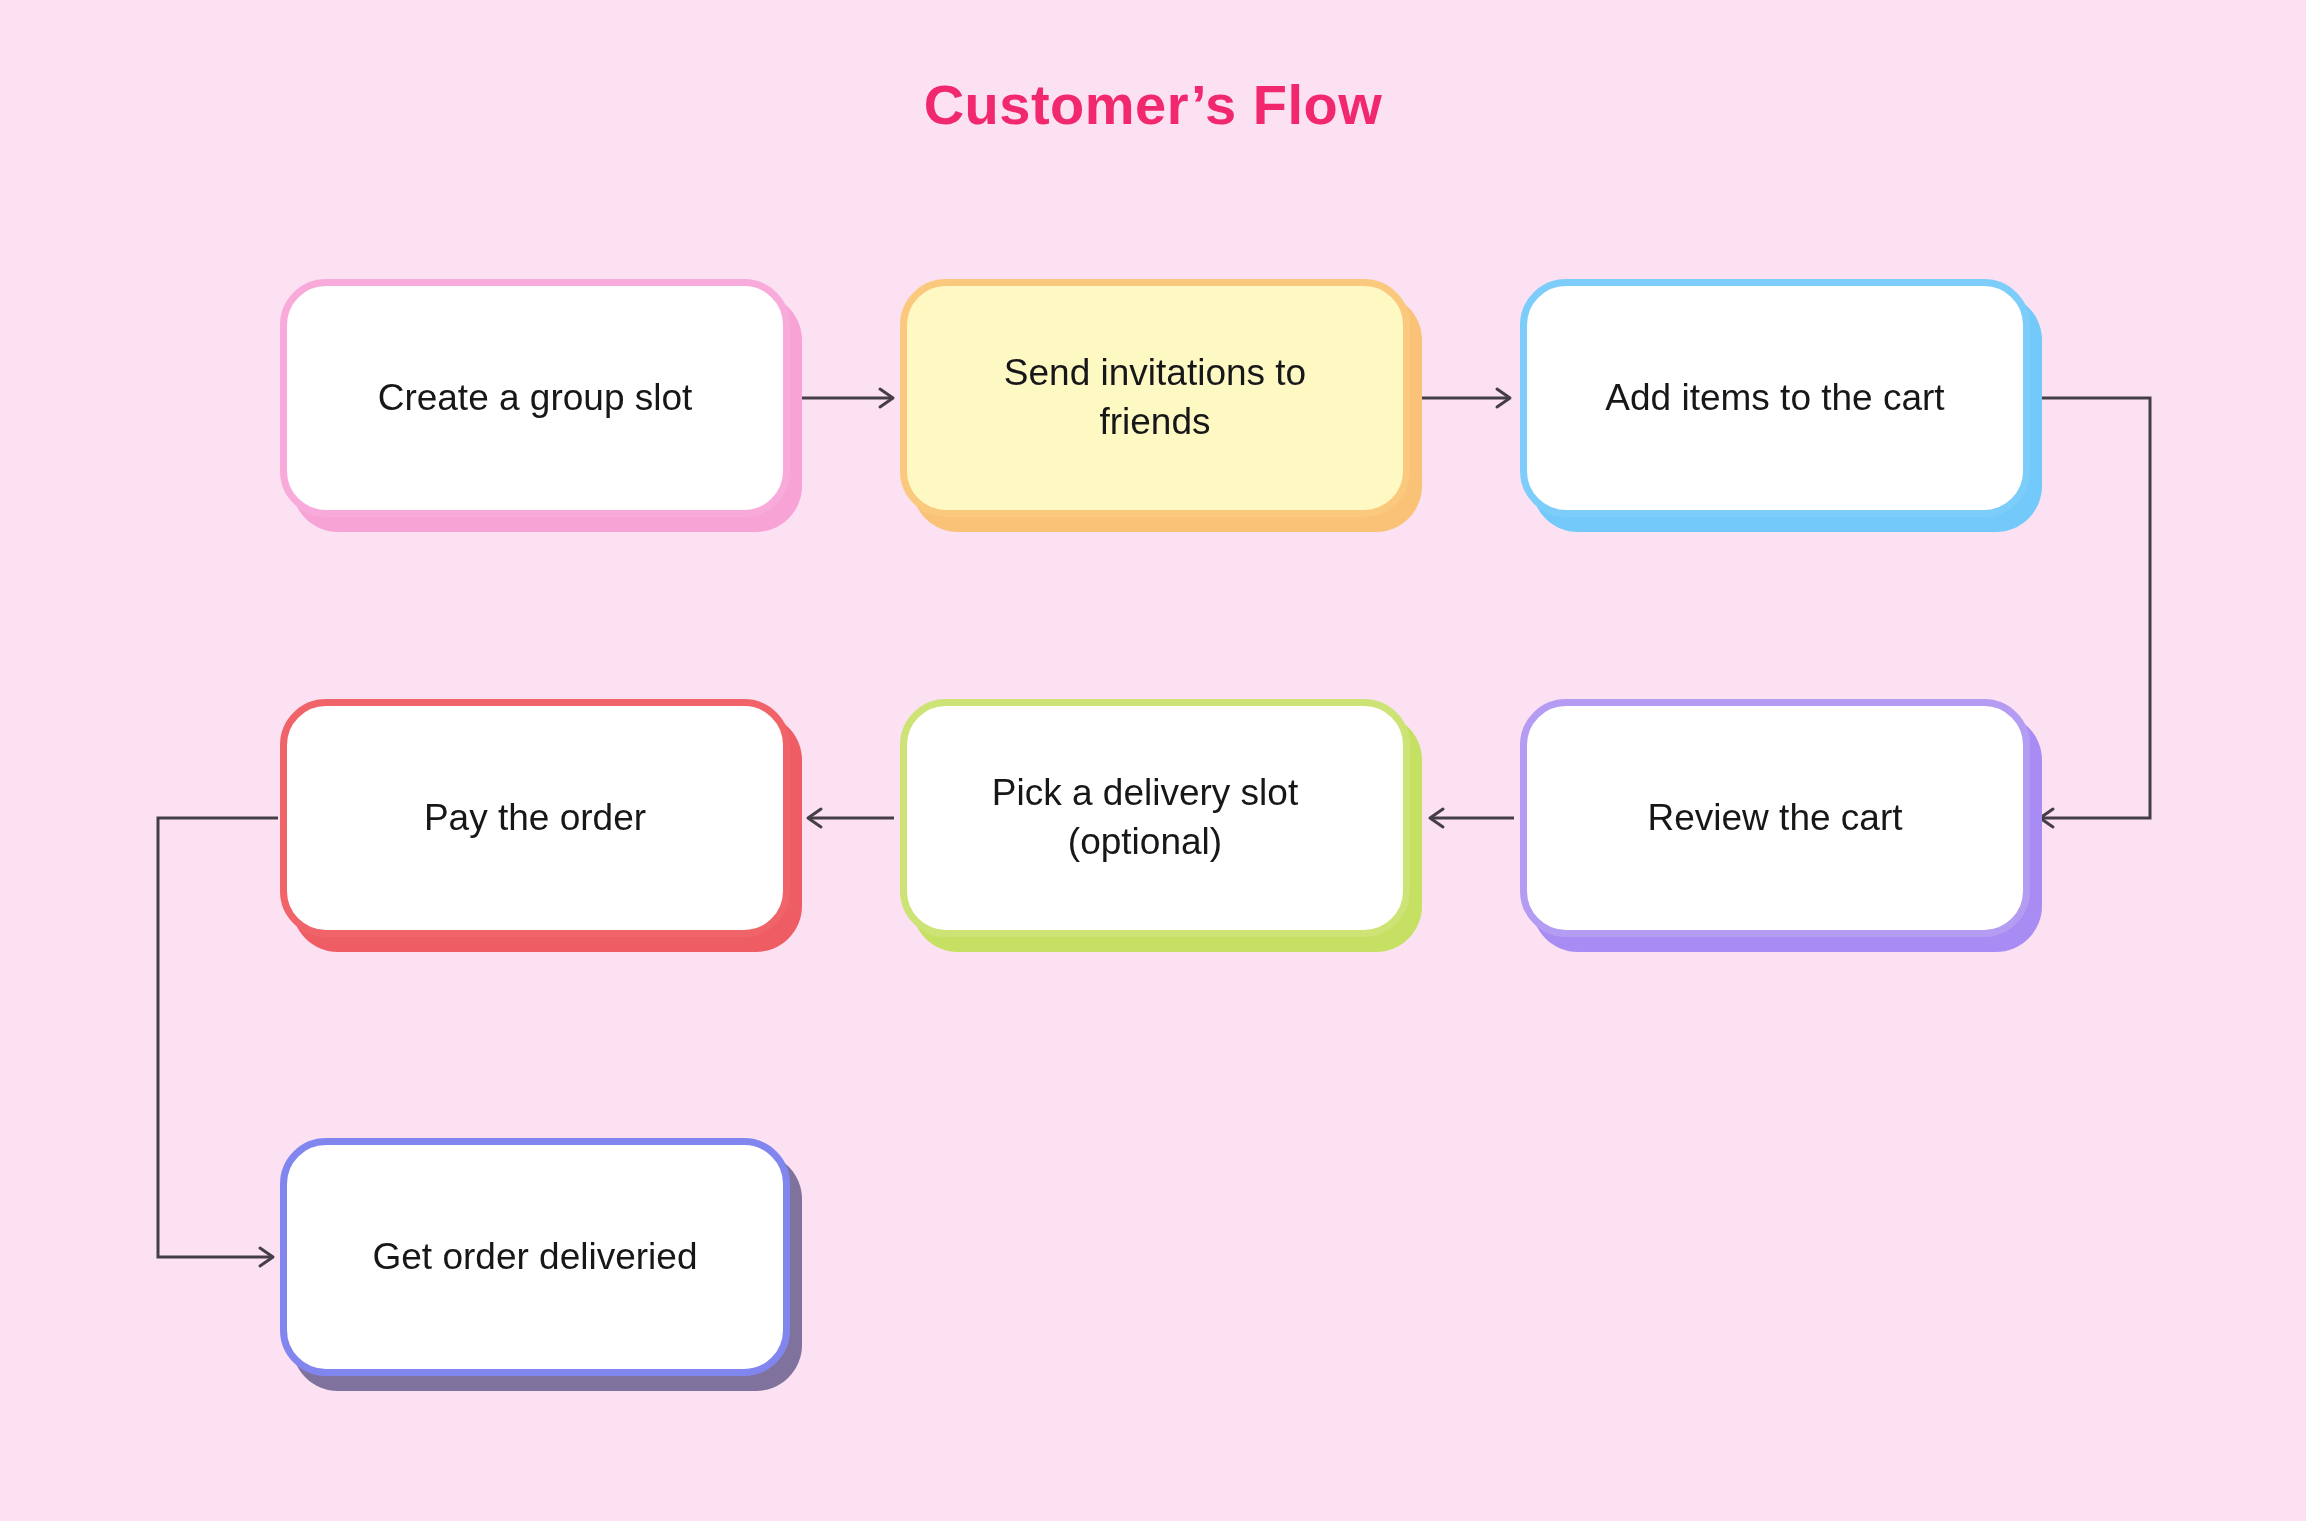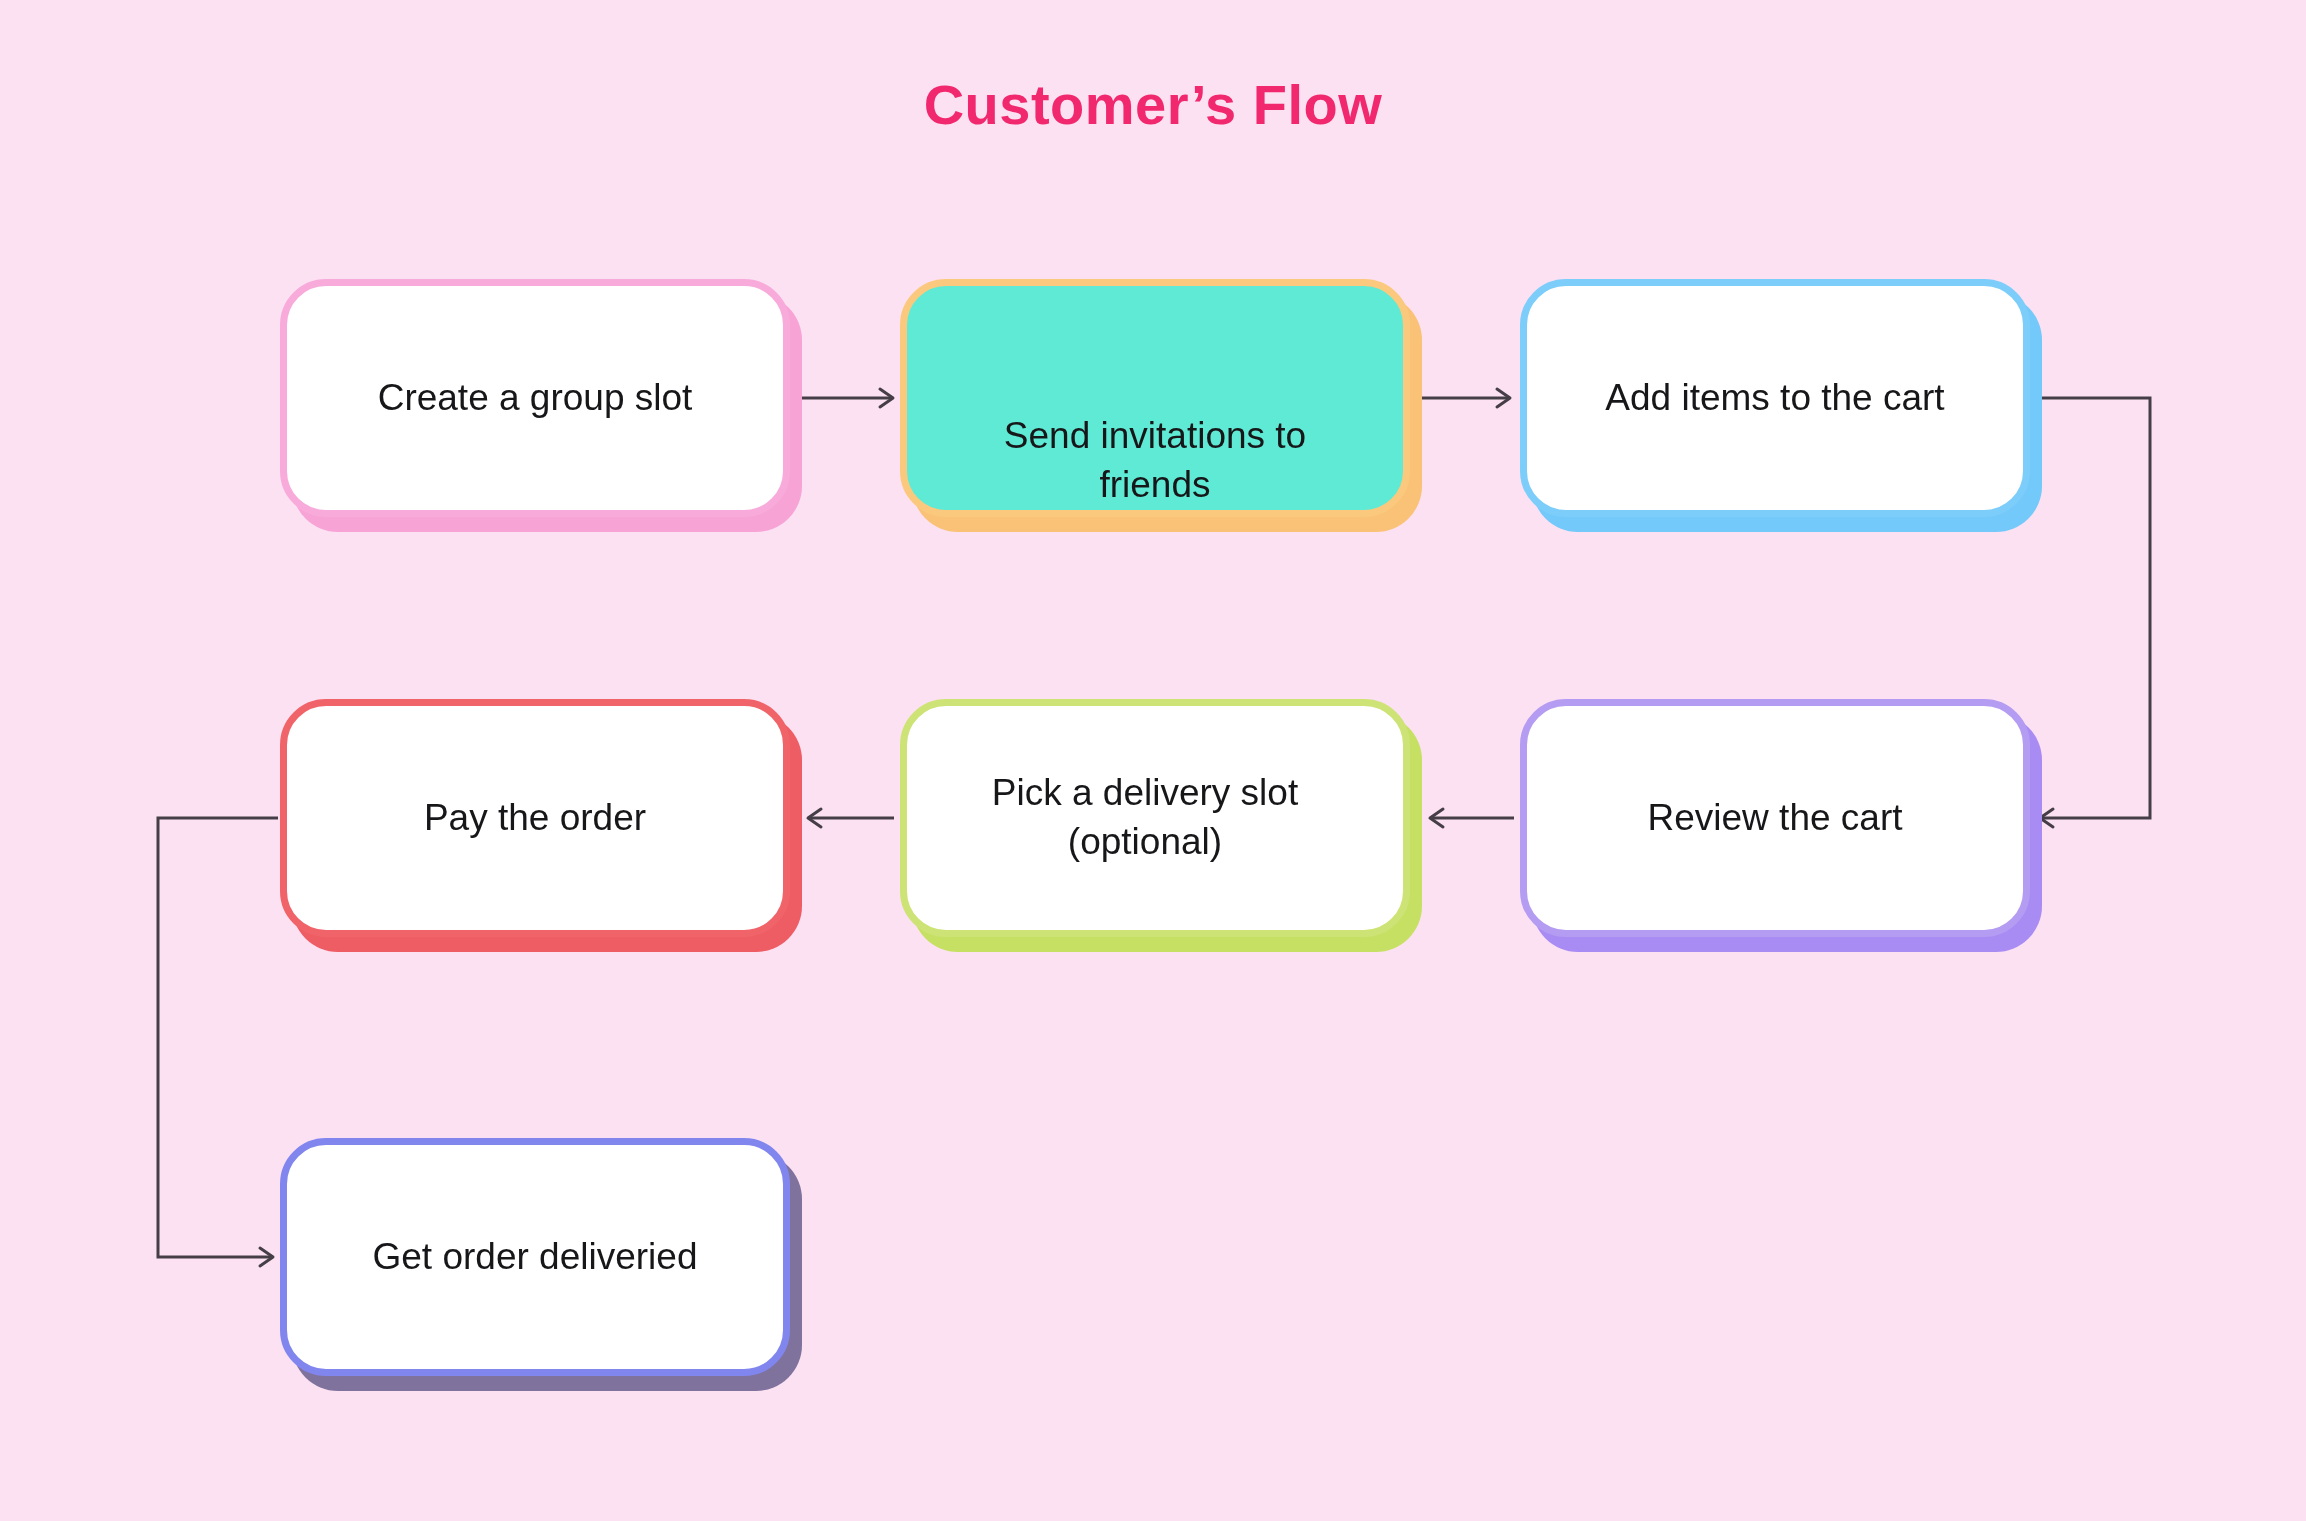--- a/index.html
+++ b/index.html
@@ -74,21 +74,21 @@
         <path d="M 1514 818 L 1430 818" marker-end="url(#arrow-head)"></path>
         <path d="M 894 818 L 808 818" marker-end="url(#arrow-head)"></path>
         <path d="M 278 818 L 158 818 L 158 1257 L 273 1257" marker-end="url(#arrow-head)"></path>
       </g>
   </svg>
 
   <div class="node" style="left: 280px; top: 279px; background: rgb(255, 255, 255); border-color: rgb(248, 171, 218); box-shadow: rgb(247, 163, 214) 12px 15px 0px 0px;">
     <span class="node-label" style="color: rgb(23, 23, 26);">Create a group slot</span>
   </div>
 
-  <div class="node" style="left: 900px; top: 279px; background: #5eead4; border-color: rgb(251, 201, 126); box-shadow: rgb(250, 194, 119) 12px 15px 0px 0px; align-items: flex-end;">
+  <div class="node" style="left: 900px; top: 279px; background: #fef9c3; border-color: rgb(251, 201, 126); box-shadow: rgb(250, 194, 119) 12px 15px 0px 0px;">
     <span class="node-label" style="color: rgb(23, 23, 26);">Send invitations to friends</span>
   </div>
 
   <div class="node" style="left: 1520px; top: 279px; background: rgb(255, 255, 255); border-color: rgb(124, 205, 250); box-shadow: rgb(115, 201, 249) 12px 15px 0px 0px;">
     <span class="node-label" style="color: rgb(23, 23, 26);">Add items to the cart</span>
   </div>
 
   <div class="node" style="left: 1520px; top: 699px; background: rgb(255, 255, 255); border-color: rgb(180, 156, 242); box-shadow: rgb(169, 140, 243) 12px 15px 0px 0px;">
     <span class="node-label" style="color: rgb(23, 23, 26);">Review the cart</span>
   </div>

